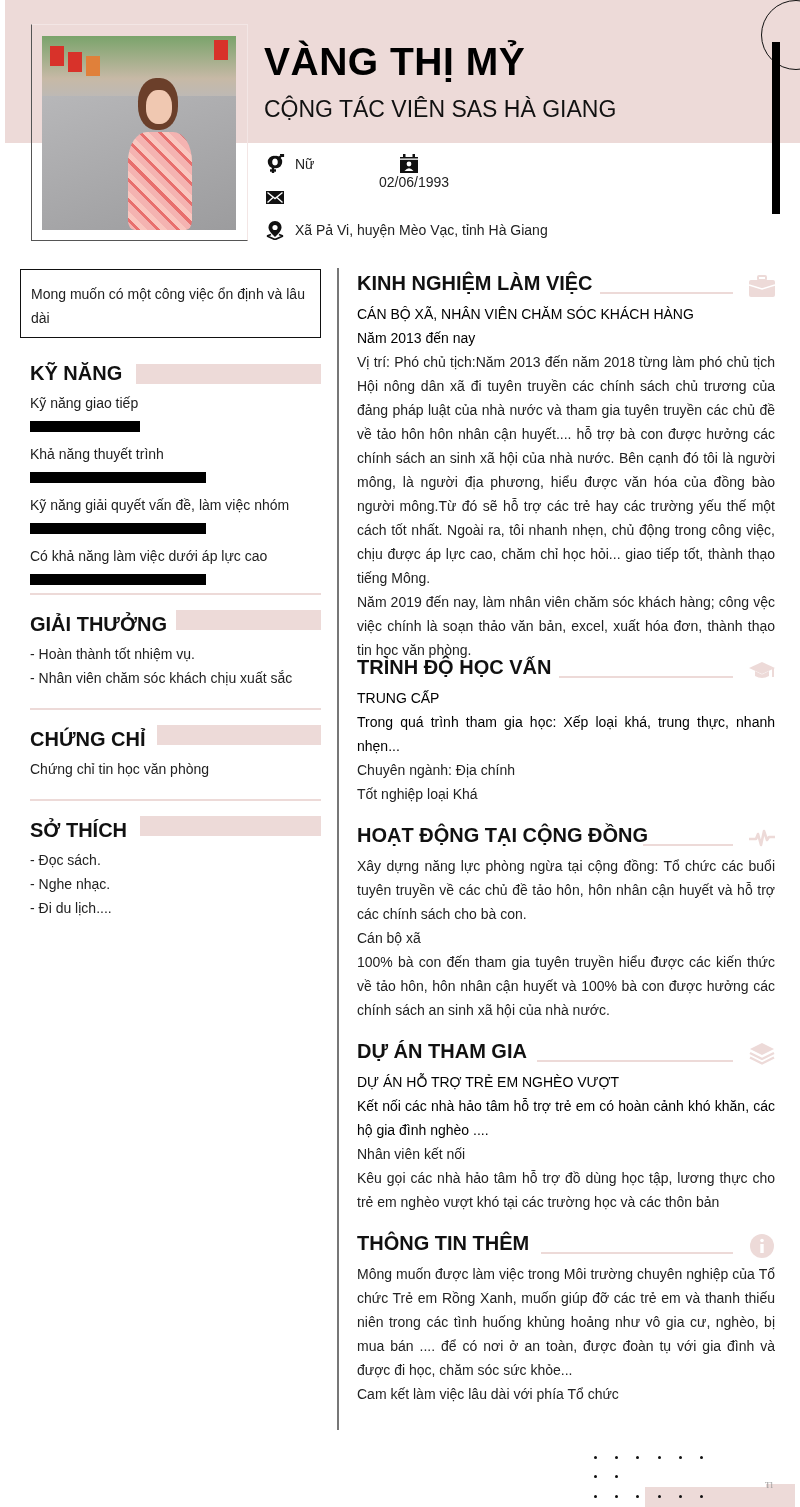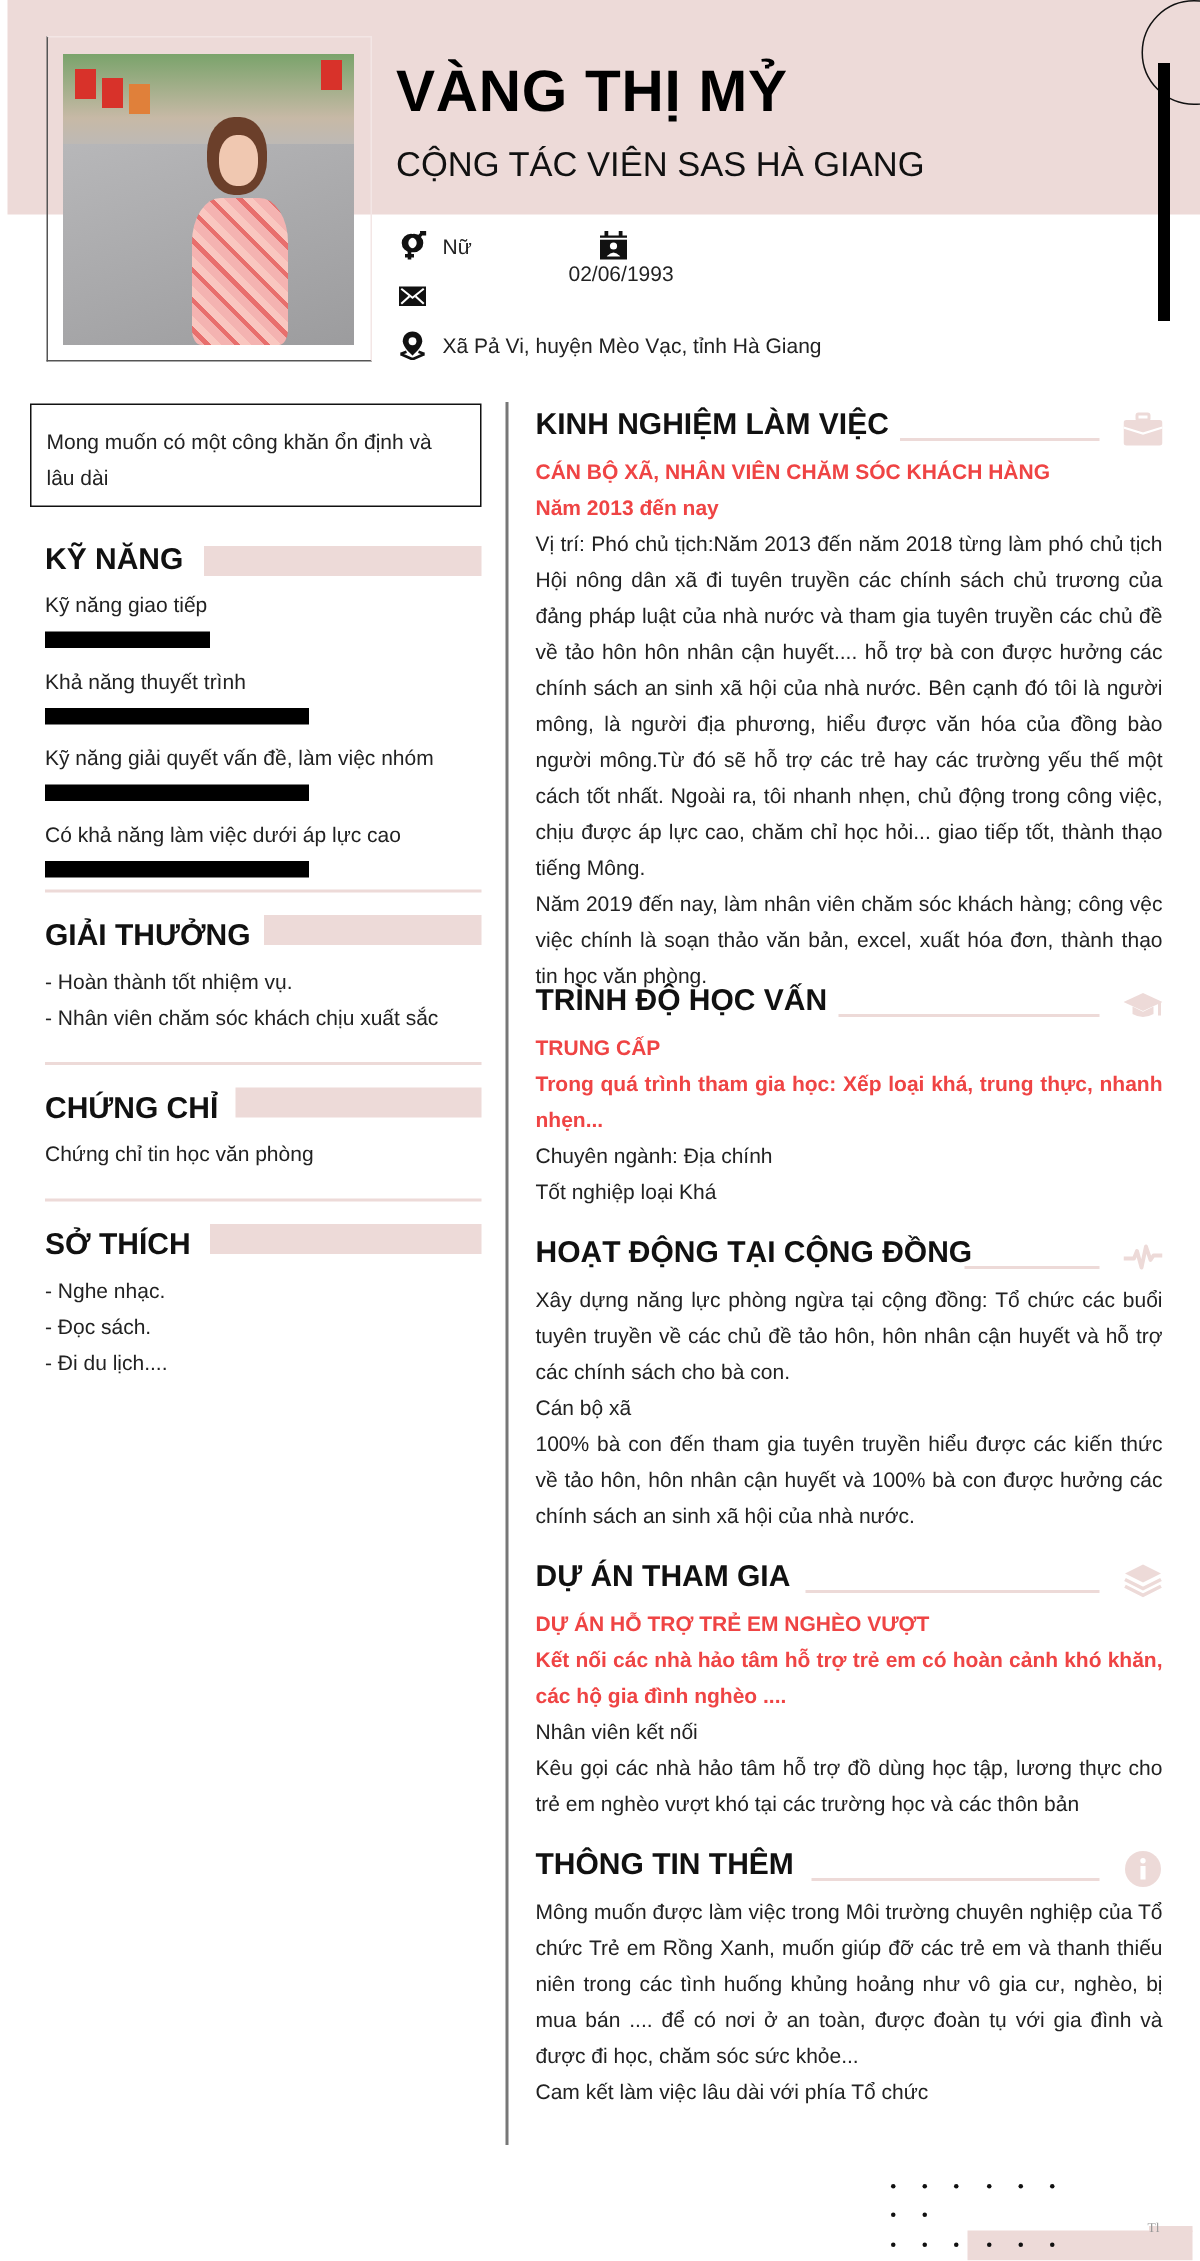--- a/index.html
+++ b/index.html
@@ -34,21 +34,21 @@
   .skill-bar { height: 11px; background: #000; margin: 6px 0 10px 0; }
   .pink-divider { position: absolute; left: 30px; width: 291px; height: 2px; background: #eddad8; }
 
   .vertical-line { position: absolute; left: 337px; top: 268px; width: 2px; height: 1162px; background: #777; }
 
   .right-section { position: absolute; left: 357px; width: 418px; }
   .right-title-row { position: relative; height: 30px; }
   .right-title-row .section-title { position: absolute; left: 0; top: 0; }
   .right-title-line { position: absolute; top: 20px; height: 1.5px; background: #eddad8; right: 42px; }
   .right-icon { position: absolute; right: 0; top: 2px; width: 26px; height: 24px; }
-  .right-sub { font-size: 14px; font-weight: 700; line-height: 24px; color: #ef4444; text-align: justify; }
+  .right-sub { font-size: 14px; font-weight: 400; line-height: 24px; color: #000000; text-align: justify; }
   .right-text { font-size: 14px; line-height: 24px; color: #222; text-align: justify; }
 
   .dots { position: absolute; left: 590px; top: 1452px; width: 130px; height: 52px; }
   .dot { position: absolute; width: 3px; height: 3px; border-radius: 50%; background: #111; }
   .footer-pink { position: absolute; left: 645px; top: 1487px; width: 150px; height: 20px; background: #eddad8; }
   .footer-pink2 { position: absolute; left: 766px; top: 1484px; width: 29px; height: 4px; background: #eddad8; }
   .page-mark { position: absolute; left: 765px; top: 1480px; font-size: 9px; color: #999; font-family: "Liberation Serif", serif; }
 </style>
 </head>
 <body>
@@ -103,21 +103,21 @@
 </div>
 <div class="info-row" style="left:265px;top:220px;">
   <svg viewBox="0 0 20 20">
       <path d="M10 1 C6 1 3.5 4 3.5 7.5 C3.5 11.5 10 17 10 17 C10 17 16.5 11.5 16.5 7.5 C16.5 4 14 1 10 1 Z" fill="#111"></path>
       <circle cx="10" cy="7.5" r="2.6" fill="#fff"></circle>
       <path d="M2 16 L6 14.5 M18 16 L14 14.5 M2 16 L10 19.5 L18 16" stroke="#111" stroke-width="1.8" fill="none"></path>
     </svg>
   <span>Xã Pả Vi, huyện Mèo Vạc, tỉnh Hà Giang</span>
 </div>
 
-<div class="objective-box">Mong muốn có một công khăn ổn định và lâu dài</div>
+<div class="objective-box">Mong muốn có một công việc ổn định và lâu dài</div>
 
 <div class="left-section" style="top:362px;">
   <div class="section-title">KỸ NĂNG</div>
   <div class="title-pink-bar" style="left:106px;top:2px;"></div>
   <div style="margin-top:6px;">
     <div class="left-text">Kỹ năng giao tiếp</div>
     <div class="skill-bar" style="width:110px;"></div>
     <div class="left-text">Khả năng thuyết trình</div>
     <div class="skill-bar" style="width:176px;"></div>
     <div class="left-text">Kỹ năng giải quyết vấn đề, làm việc nhóm</div>
@@ -144,22 +144,22 @@
   <div style="margin-top:6px;">
     <div class="left-text">Chứng chỉ tin học văn phòng</div>
   </div>
 </div>
 <div class="pink-divider" style="top:799px;"></div>
 
 <div class="left-section" style="top:819px;">
   <div class="section-title">SỞ THÍCH</div>
   <div class="title-pink-bar" style="left:110px;top:-3px;"></div>
   <div style="margin-top:6px;">
+    <div class="left-text">- Đọc sách.</div>
     <div class="left-text">- Nghe nhạc.</div>
-    <div class="left-text">- Đọc sách.</div>
     <div class="left-text">- Đi du lịch....</div>
   </div>
 </div>
 
 <div class="vertical-line"></div>
 
 <div class="right-section" style="top:272px;">
   <div class="right-title-row">
     <div class="section-title">KINH NGHIỆM LÀM VIỆC</div>
     <div class="right-title-line" style="left:243px;"></div>

